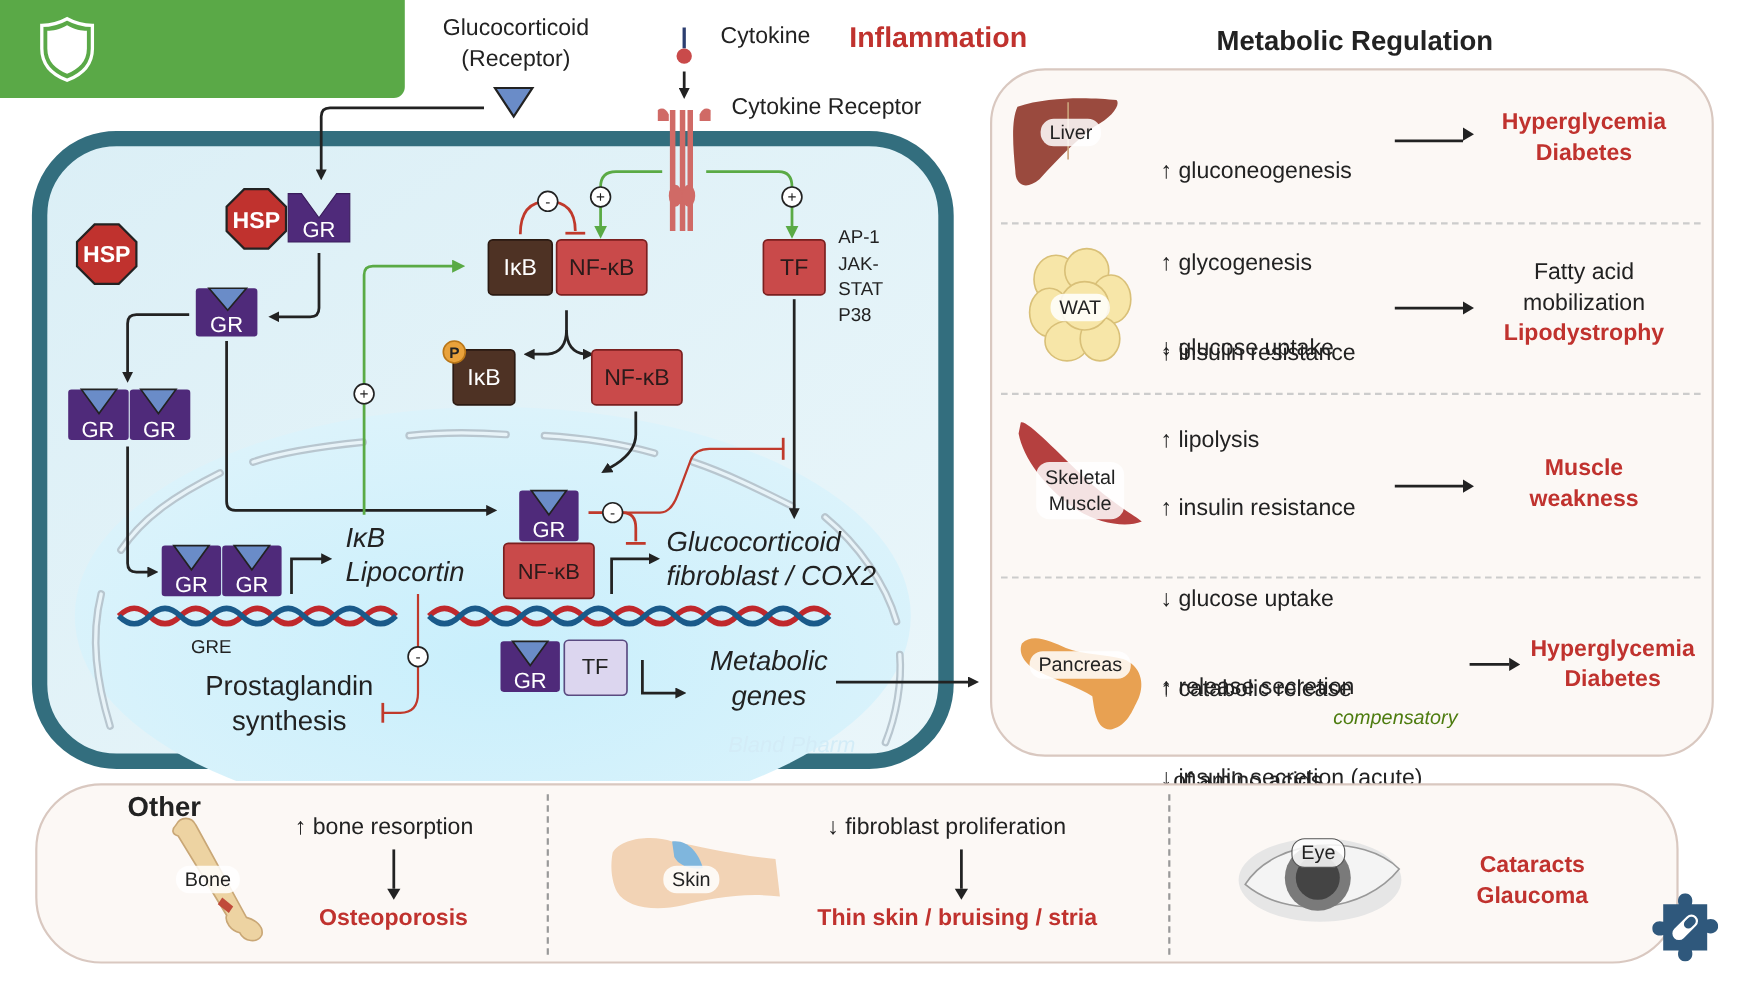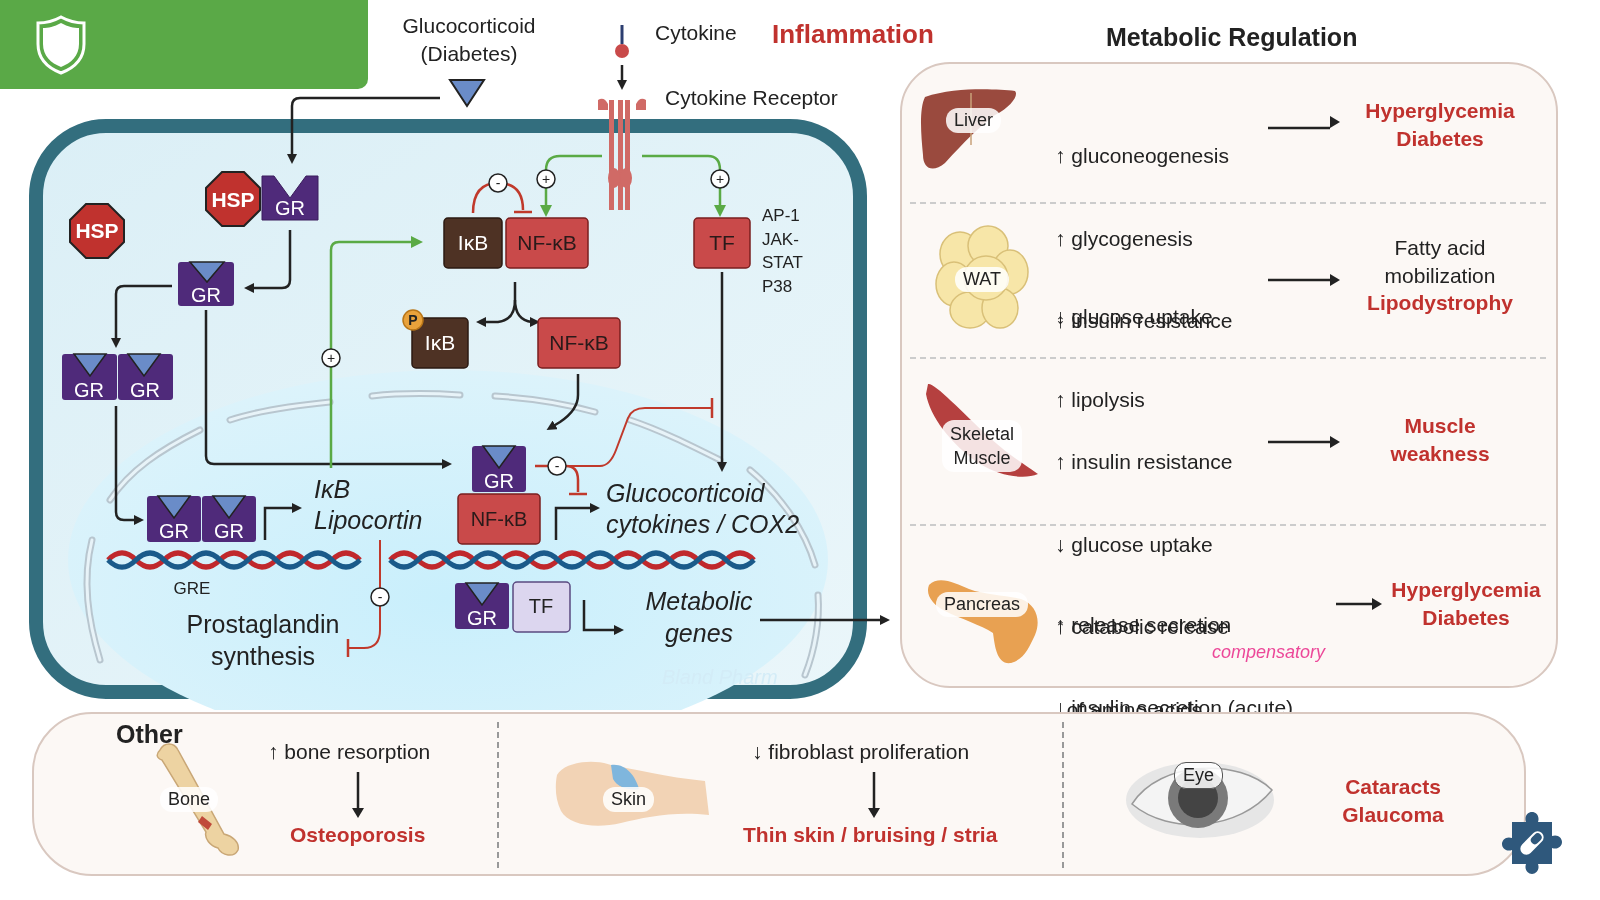--- a/index.html
+++ b/index.html
@@ -22,21 +22,21 @@
 
 <div class="abs title-banner">
   <svg class="abs" style="left:34px;top:14px" width="54" height="62" viewBox="0 0 54 62">
     <path d="M27 3 C18 8 10 9 4 9 L4 30 C4 45 14 54 27 59 C40 54 50 45 50 30 L50 9 C44 9 36 8 27 3 Z" fill="none" stroke="#fff" stroke-width="3"></path>
     <path d="M27 9 C20 13 14 14 9 14 L9 30 C9 42 17 49 27 53 C37 49 45 42 45 30 L45 14 C40 14 34 13 27 9 Z" fill="#fff"></path>
   </svg>
 </div>
 
 <div class="abs lbl" style="left:394px;top:12px;text-align:center;width:150px;line-height:28px;">
   <div>Glucocorticoid</div>
-  <div>(Diabetes)</div>
+  <div>(Receptor)</div>
 </div>
 <div class="abs lbl" style="left:655px;top:21px;">Cytokine</div>
 <div class="abs red-bold" style="left:772px;top:19px;font-size:26px;">Inflammation</div>
 <div class="abs lbl" style="left:665px;top:86px;">Cytokine Receptor</div>
 
 <svg class="abs" style="left:0;top:0" width="900" height="710">
   <defs>
     <marker id="arrBlack" markerWidth="10" markerHeight="10" refX="6" refY="5" orient="auto" markerUnits="userSpaceOnUse">
       <path d="M0,0 L10,5 L0,10 Z" fill="#222"></path>
     </marker>
@@ -222,21 +222,21 @@
 <div class="abs italic" style="left:314px;top:474px;font-size:25px;line-height:31px;color:#222;">
   <div>IκB</div>
   <div>Lipocortin</div>
 </div>
 <div class="abs" style="left:180px;top:608px;font-size:25px;line-height:32px;color:#222;text-align:center;width:166px;">
   <div>Prostaglandin</div>
   <div>synthesis</div>
 </div>
 <div class="abs italic" style="left:606px;top:478px;font-size:25px;line-height:31px;color:#222;">
   <div>Glucocorticoid</div>
-  <div>cytokines / COX2</div>
+  <div>fibroblast / COX2</div>
 </div>
 <div class="abs italic" style="left:641px;top:585px;font-size:25px;line-height:32px;color:#222;text-align:center;width:116px;">
   <div>Metabolic</div>
   <div>genes</div>
 </div>
 
 <div class="abs section-title" style="left:1106px;top:23px;">Metabolic Regulation</div>
 <div class="abs panel" style="left:900px;top:62px;width:654px;height:622px;border-radius:50px;"></div>
 <div class="abs" style="left:910px;top:202px;width:636px;border-top:2px dashed #ccc;"></div>
 <div class="abs" style="left:910px;top:357px;width:636px;border-top:2px dashed #ccc;"></div>
@@ -287,21 +287,21 @@
   <div>↑ insulin resistance</div>
   <div>↓ glucose uptake</div>
   <div>↑ catabolic release</div>
   <div>  of amino acids</div>
 </div>
 <div class="abs organ-list" style="left:1055px;top:556px;">
   <div>↑ release secretion</div>
   <div>↓ insulin secretion (acute)</div>
   <div>↑ insulin secretion (chronic)</div>
 </div>
-<div class="abs italic" style="left:1212px;top:642px;font-size:18px;color:#ec4899;">compensatory</div>
+<div class="abs italic" style="left:1212px;top:642px;font-size:18px;color:#4d7c0f;">compensatory</div>
 
 <svg class="abs" style="left:1260px;top:110px" width="90" height="20">
     <line x1="8" y1="18" x2="70" y2="18" stroke="#222" stroke-width="2.5"></line>
     <path d="M70 12 L80 18 L70 24 Z" fill="#222" transform="translate(0,-6)"></path>
   </svg>
 <svg class="abs" style="left:1260px;top:270px" width="90" height="20">
     <line x1="8" y1="10" x2="70" y2="10" stroke="#222" stroke-width="2.5"></line>
     <path d="M70 4 L80 10 L70 16 Z" fill="#222"></path>
   </svg>
 <svg class="abs" style="left:1260px;top:432px" width="90" height="20">

